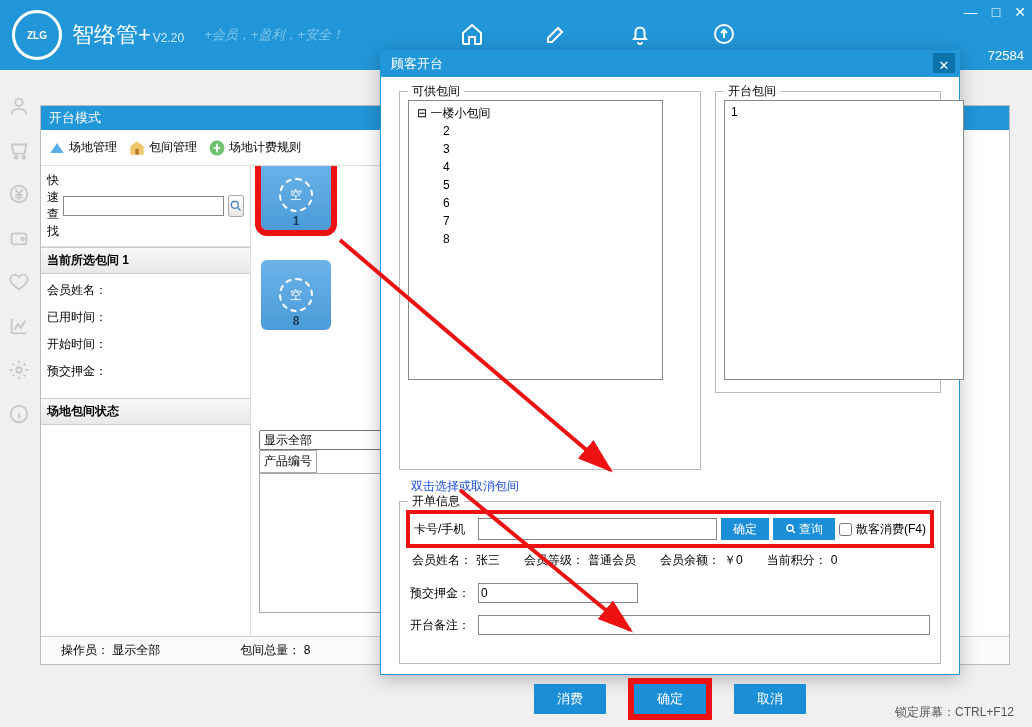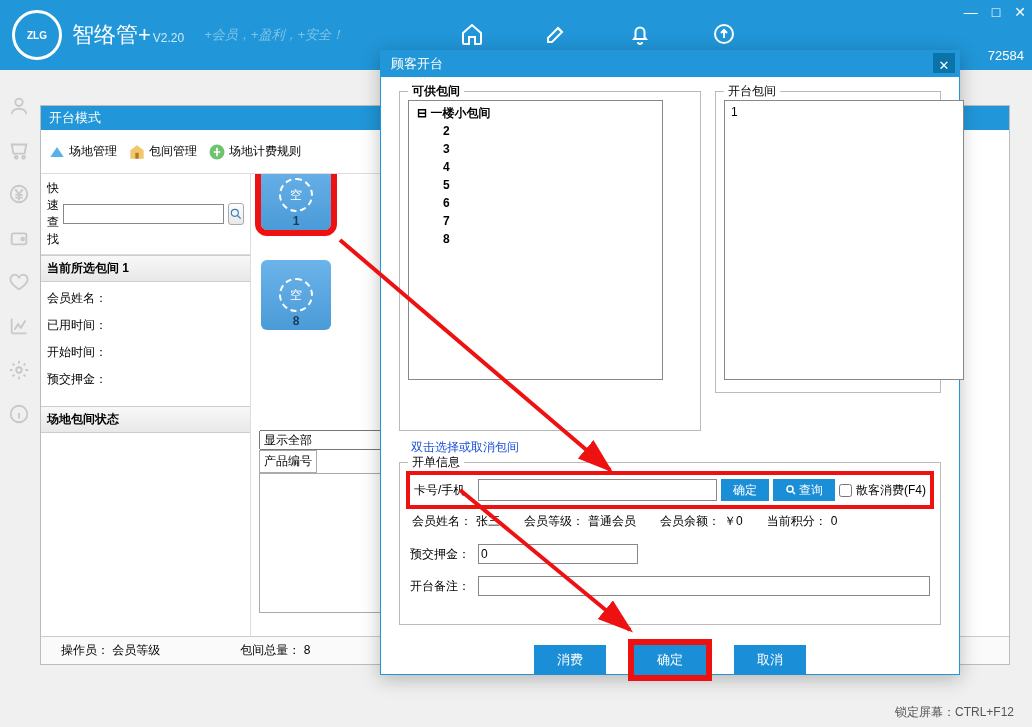--- a/index.html
+++ b/index.html
@@ -20,21 +20,21 @@
 .left-rail { position: absolute; left: 0; top: 95px; width: 38px; display: flex; flex-direction: column; gap: 18px; align-items: center; }
 .left-rail svg { width: 22px; height: 22px; stroke: #c8c8c8; fill: none; stroke-width: 2; }
 
 
 .main-window { position: absolute; left: 40px; top: 105px; width: 970px; height: 560px; background: #fff; border: 1px solid #bcbcbc; }
 .mw-title { height: 24px; background: #2196d8; color: #fff; font-size: 13px; padding-left: 8px; line-height: 24px; }
 .mw-body { display: flex; height: calc(100% - 24px); }
 
 
 .left-panel { width: 210px; border-right: 1px solid #ddd; display: flex; flex-direction: column; }
-.toolbar { height: 44px; border-bottom: 1px solid #ddd; display: flex; align-items: center; gap: 2px; padding: 0 2px; font-size: 12px; }
+.toolbar { height: 36px; border-bottom: 1px solid #ddd; display: flex; align-items: center; gap: 2px; padding: 0 2px; font-size: 12px; }
 .tb-item { display: flex; align-items: center; gap: 2px; padding: 2px 4px; cursor: pointer; }
 .tb-icon { width: 20px; height: 20px; }
 .search-row { padding: 6px; display: flex; align-items: center; gap: 4px; font-size: 12px; border-bottom: 1px solid #ddd; }
 .search-row input { flex: 1; height: 20px; border: 1px solid #888; font-size: 12px; padding: 0 2px; }
 .search-btn { width: 22px; height: 22px; border: 1px solid #aaa; background: linear-gradient(#fefefe,#e8e8e8); border-radius: 3px; display: flex; align-items: center; justify-content: center; cursor: pointer; }
 
 .section-head { background: linear-gradient(#f8f8f8,#e8e8e8); border-top: 1px solid #ccc; border-bottom: 1px solid #ccc; font-size: 12px; font-weight: bold; padding: 4px 6px; }
 .info-block { padding: 8px 6px; font-size: 12px; }
 .info-row { margin-bottom: 10px; }
 .status-block { padding: 8px 6px; font-size: 12px; }
@@ -224,34 +224,34 @@
         </div>
       </div>
       <div class="display-filter">
         <select><option>显示全部</option></select>
         <div class="prod-label">产品编号</div>
         <div class="prod-list"></div>
       </div>
     </div>
   </div>
   <div class="mw-status">
-    <span>操作员： 会员等级</span>
+    <span>操作员： 显示全部</span>
     <span>包间总量： 8</span>
   </div>
 </div>
 
 <div class="modal">
   <div class="modal-title">
     <span>顾客开台</span>
     <div class="modal-close">✕</div>
   </div>
   <div class="modal-body">
     <div class="two-cols">
       <div style="flex:1">
-        <div class="fs" style="height:340px;font-weight:bold;">
+        <div class="fs" style="height:379px;">
           <div class="fs-label">可供包间</div>
           <div class="tree-box">
             <div class="tree-root">⊟ <span>一楼小包间</span></div>
             <div class="tree-child">2</div>
             <div class="tree-child">3</div>
             <div class="tree-child">4</div>
             <div class="tree-child">5</div>
             <div class="tree-child">6</div>
             <div class="tree-child">7</div>
             <div class="tree-child">8</div>

